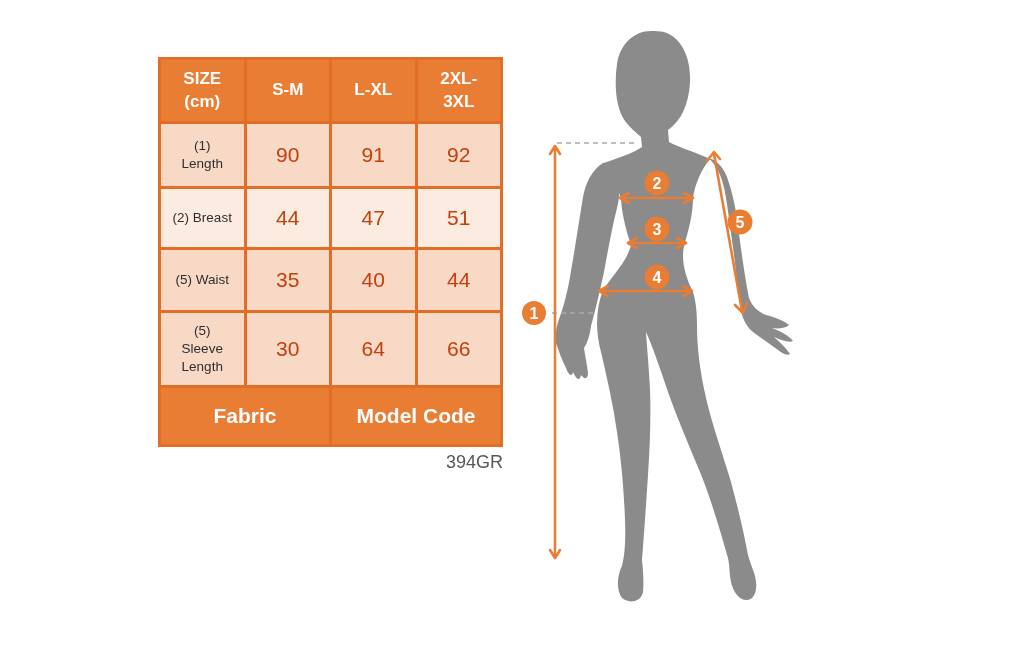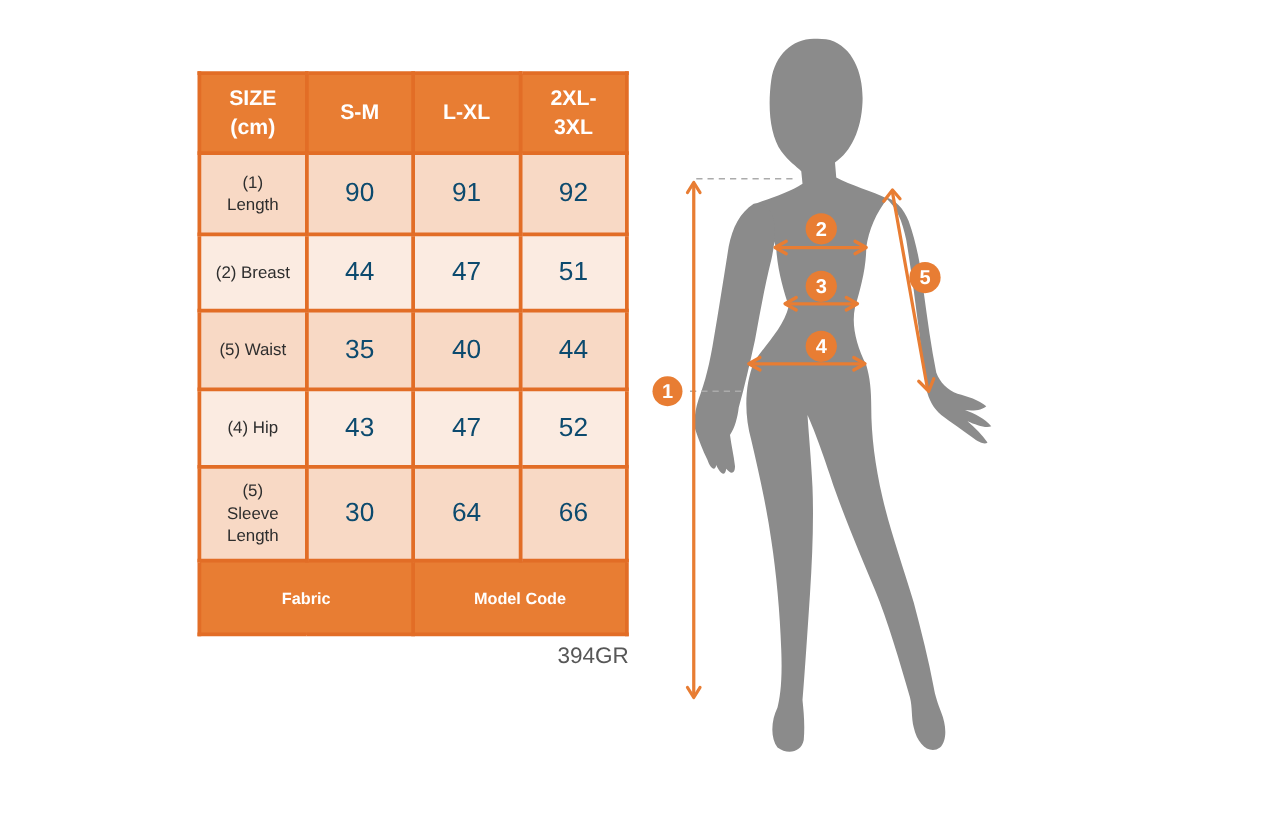--- a/index.html
+++ b/index.html
@@ -13,24 +13,24 @@
     border:3px solid var(--border,#E26D26);
     text-align:center;vertical-align:middle;padding:0;
   }
   tr.rh{height:64px} tr.r1{height:65px} tr.r2{height:61px} tr.r3{height:63px}
   tr.r4{height:62px} tr.r5{height:75px} tr.rf{height:59px} tr.rv{height:65px}
   thead th{
     background:var(--accent,#E87D33);color:#ffffff;
     font-size:17px;font-weight:bold;white-space:pre-line;line-height:1.3;
   }
   td.lbl{font-size:13.5px;color:#2e2e2e;white-space:pre-line;line-height:1.35;}
-  td.val{font-size:21px;color:#0c4a6e;}
+  td.val{font-size:21px;color:#c2410c;}
   tr.band-a td{background:var(--band_dark,#F8D9C5);}
   tr.band-b td{background:var(--band_light,#FBEBE1);text-align:center;}
-  tr.foot-h td{background:var(--accent,#E87D33);color:#fff;font-weight:bold;font-size:13px;}
+  tr.foot-h td{background:var(--accent,#E87D33);color:#fff;font-weight:bold;font-size:21px;}
   tr.foot-v td{background:var(--band_dark,#F8D9C5);font-size:17px;color:#242424;white-space:pre-line;line-height:1.35;}
   .note{width:345px;text-align:right;font-size:18px;color:#575757;margin-top:5px;}
   .figure{position:absolute;left:505px;top:10px;width:315px;height:605px;}
   .sil{fill:var(--silhouette,#8B8B8B);}
   .arrow{stroke:var(--accent,#E87D33);stroke-width:2.6;fill:none;stroke-linecap:round;stroke-linejoin:round;}
   .dash{stroke:#ABABAB;stroke-width:1.3;stroke-dasharray:5 4;fill:none;}
   .marker-circle{fill:var(--accent,#E87D33);}
   .marker-text{fill:#ffffff;font-size:16px;font-weight:bold;
     font-family:"Liberation Sans",sans-serif;text-anchor:middle;}
 </style>
@@ -63,26 +63,20 @@
           <td class="lbl">(2) Breast</td>
           <td class="val">44</td>
           <td class="val">47</td>
           <td class="val">51</td>
         </tr>
         <tr class="r3 band-a">
           <td class="lbl">(5) Waist</td>
           <td class="val">35</td>
           <td class="val">40</td>
           <td class="val">44</td>
-        </tr>
-        <tr class="r4 band-b">
-          <td class="lbl">(4) Hip</td>
-          <td class="val">43</td>
-          <td class="val">47</td>
-          <td class="val">52</td>
         </tr>
         <tr class="r5 band-a">
           <td class="lbl">(5)
 Sleeve
 Length</td>
           <td class="val">30</td>
           <td class="val">64</td>
           <td class="val">66</td>
         </tr>
         <tr class="rf foot-h">

